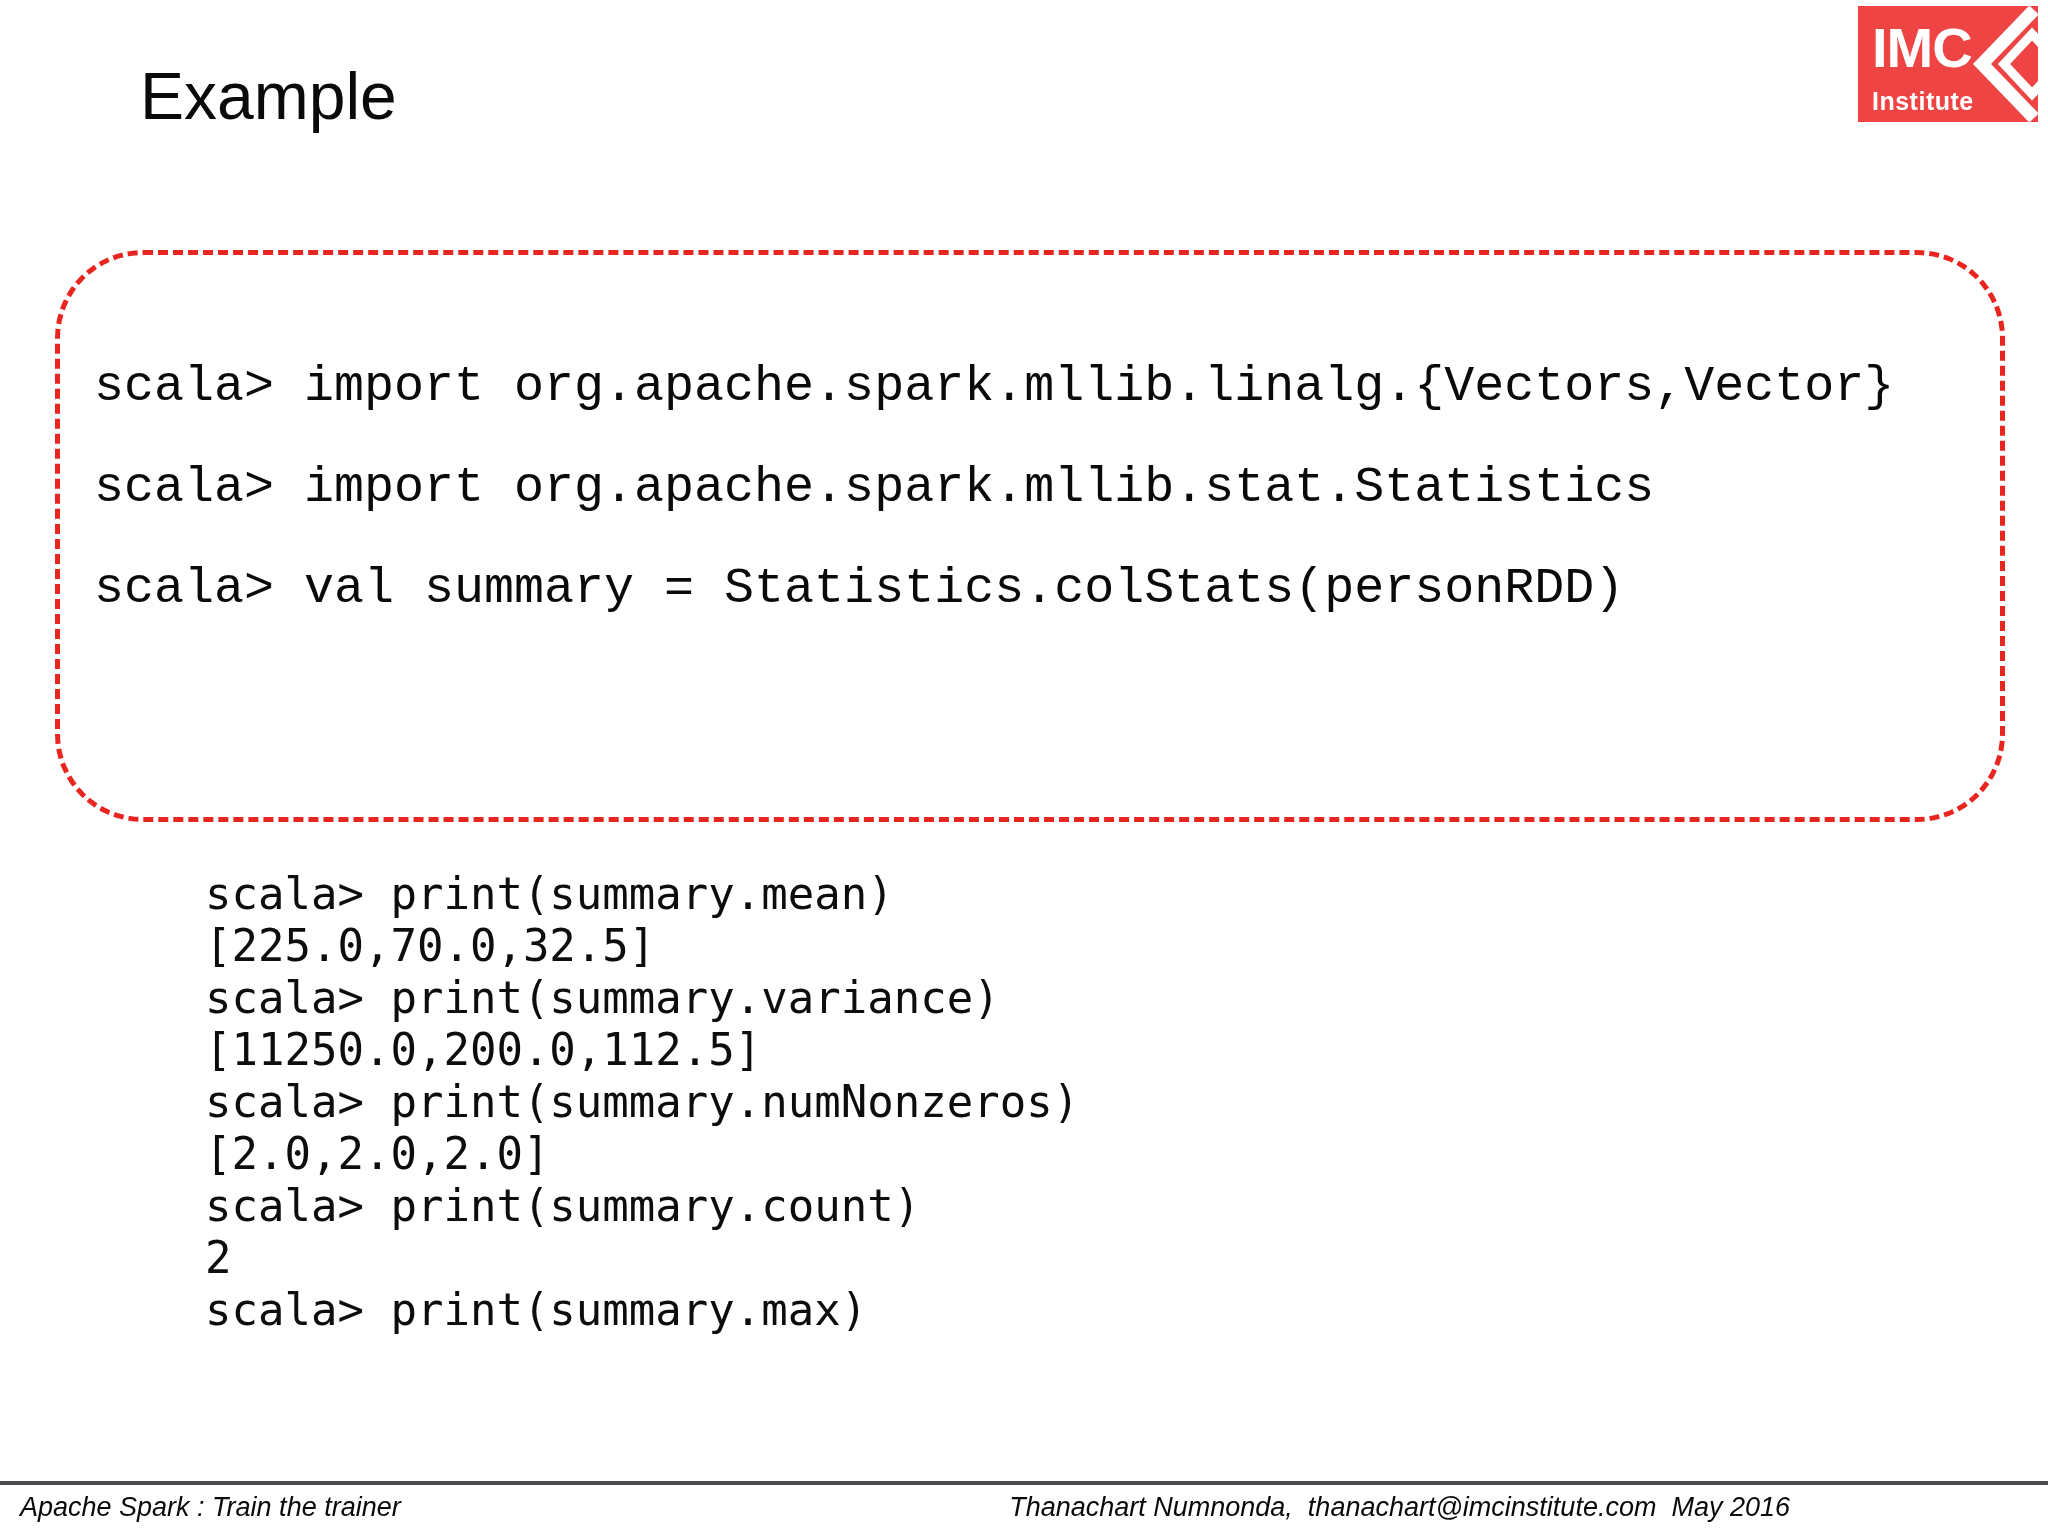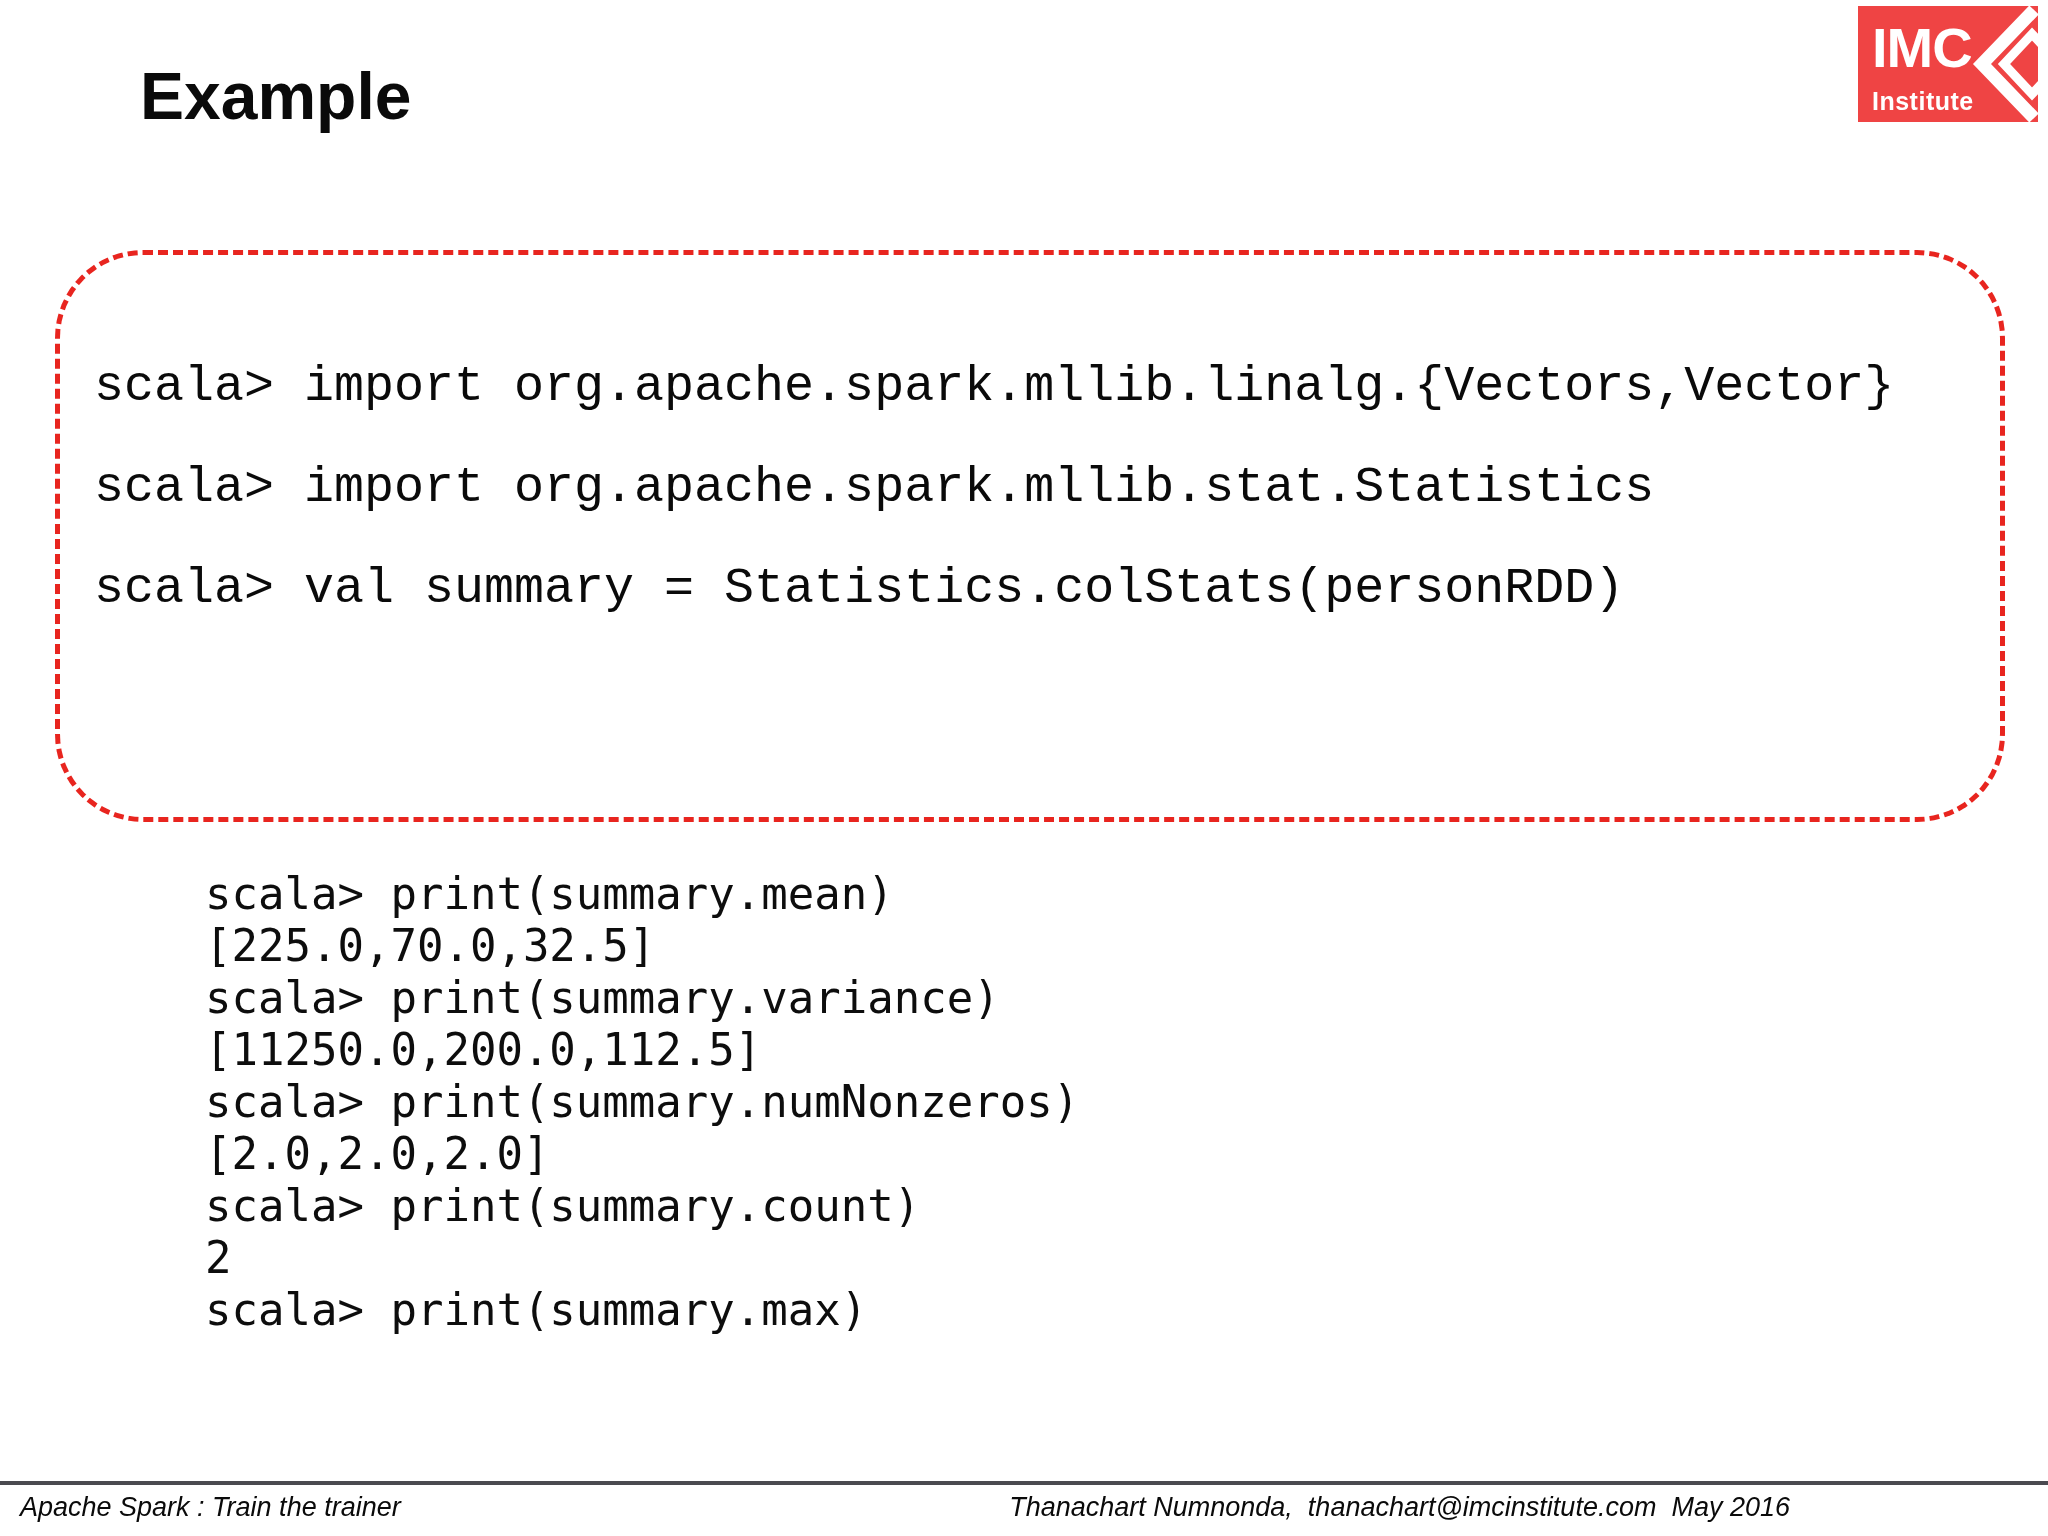--- a/index.html
+++ b/index.html
@@ -9,21 +9,21 @@
     background: #ffffff;
     font-family: "Liberation Sans", sans-serif;
     overflow: hidden;
   }
 
   .slide-title {
     position: absolute;
     left: 140px;
     top: 58px;
     font-size: 66px;
-    font-weight: bold;
+    font-weight: normal;
     color: #0a0a0a;
     letter-spacing: 0px;
   }
 
   
   .logo {
     position: absolute;
     top: 6px;
     right: 10px;
     width: 180px;

